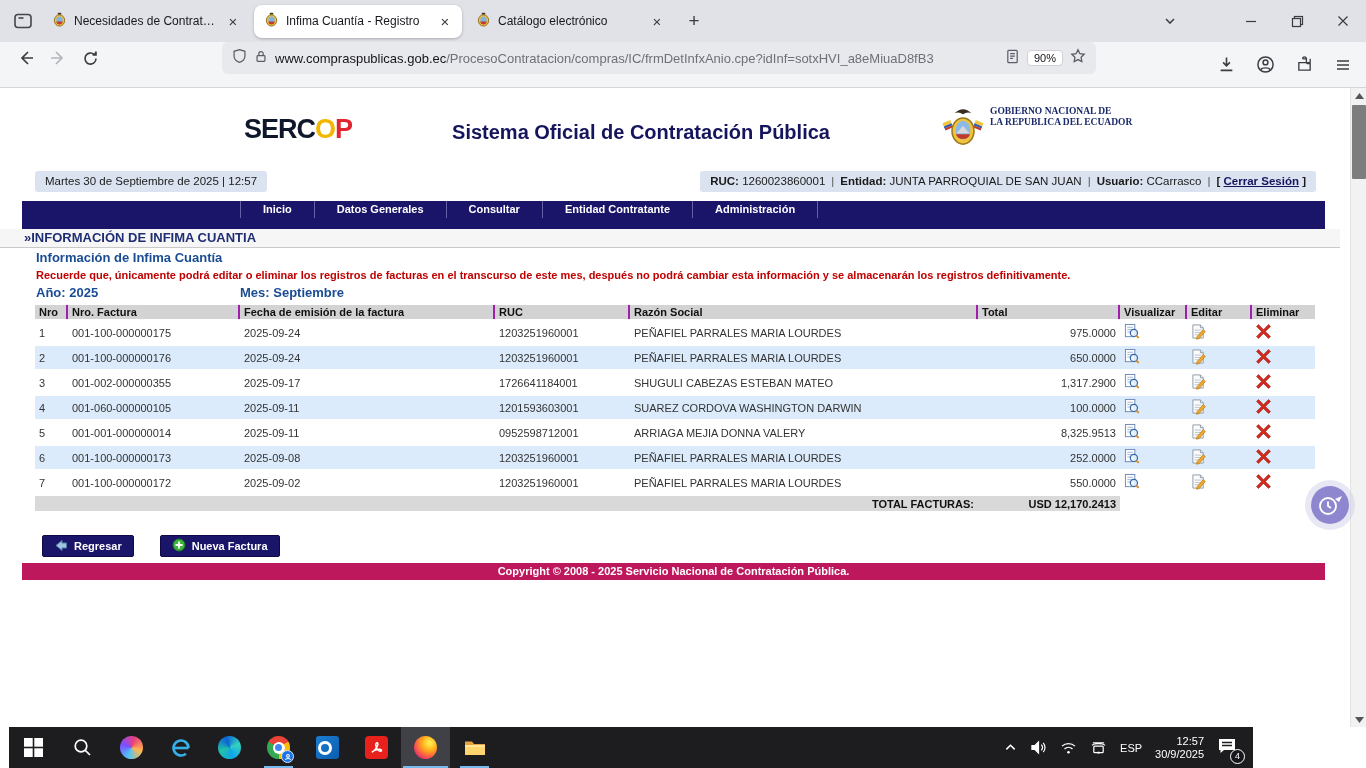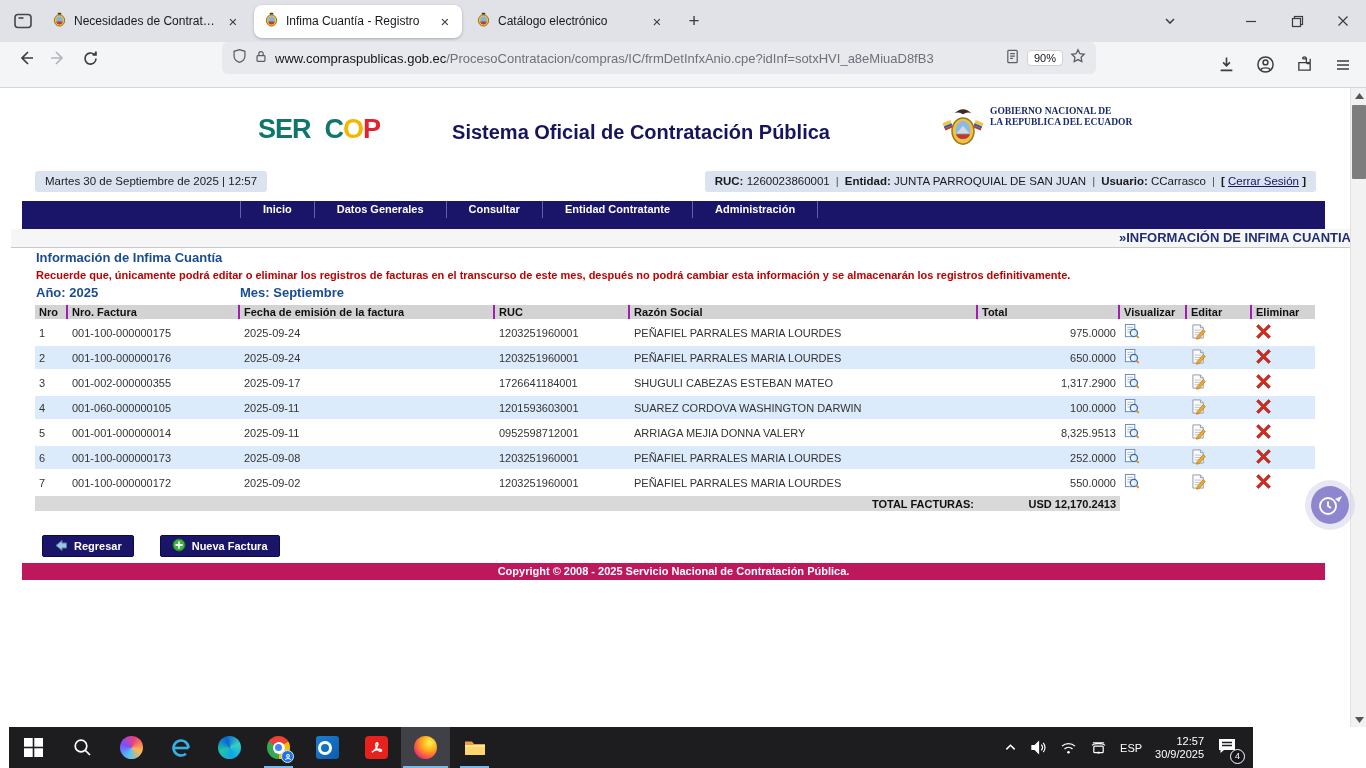--- a/index.html
+++ b/index.html
@@ -29,38 +29,38 @@
   .url-path { color:#6f6f7a; }
   .zoomchip { background:#fff; border:1px solid #d0d0d6; border-radius:4px; font-size:11px; padding:1px 6px; color:#15141a; }
   .tool-right { display:flex; align-items:center; gap:13px; margin-left:auto; color:#3c3c43; }
   .ticon { width:26px; height:26px; display:flex; align-items:center; justify-content:center; }
 
   
   .viewport { position:relative; width:1366px; height:639px; background:#fff; }
   .site { position:absolute; inset:0; font-size:11px; color:#333; }
 
   .sercop { position:absolute; left:244px; top:26px; font-size:27px; font-weight:bold; letter-spacing:-1px; }
-  .lg-ser,.lg-c { color:#0f766e;margin-left:14px; } .lg-o { color:#f3b700; } .lg-p { color:#e02430; }
+  .lg-ser,.lg-c { color:#0f172a; } .lg-o { color:#f3b700; } .lg-p { color:#e02430; }
   .s-title { position:absolute; left:420px; top:33px; width:442px; text-align:center; font-size:20px; font-weight:bold; color:#15155e; }
   .gov { position:absolute; left:942px; top:18px; display:flex; align-items:flex-start; gap:6px; }
   .gov-text { font-family:"Liberation Serif", serif; font-weight:bold; font-size:9.5px; color:#1b2a6b; line-height:11px; }
 
   .chip { position:absolute; top:83px; height:21px; line-height:21px; background:#dbe3f0; border-radius:3px; padding:0 10px; font-size:11.5px; color:#1a1a1a; white-space:nowrap; }
   .date-chip { left:35px; }
   .session-chip { right:50px; }
   .session-chip b { font-weight:bold; }
   .session-chip .sep { margin:0 6px; color:#555; }
-  .logout { font-weight:normal; color:#15155e; text-decoration:underline; cursor:pointer; }
+  .logout { font-weight:bold; color:#15155e; text-decoration:underline; cursor:pointer; }
 
   .mainnav { position:absolute; left:22px; top:113px; width:1303px; height:33px; background:#1b156a; border-bottom:2px solid #d9c863; }
   .mainnav ul { display:flex; margin-left:218px; height:17px; }
   .mainnav li { list-style:none; padding:0 22px; border-left:1px solid #6660a8; font-weight:bold; font-size:11px; color:#fff; line-height:17px; cursor:pointer; }
   .mainnav li:last-child { border-right:1px solid #6660a8; }
 
-  .crumb { position:absolute; left:11px; top:141px; width:1340px; height:19px; line-height:18px; background:#f6f6f6; border-bottom:1px solid #c9c9c9; padding-left:24px; font-size:13px; font-weight:bold; color:#1f2e73;text-align:right; }
+  .crumb { position:absolute; left:0; top:141px; width:1340px; height:19px; line-height:18px; background:#f6f6f6; border-bottom:1px solid #c9c9c9; padding-left:24px; font-size:13px; font-weight:bold; color:#1f2e73; }
   .subtitle { position:absolute; left:36px; top:162px; font-size:13px; font-weight:bold; color:#1a4c94; }
   .warning { position:absolute; left:36px; top:181px; width:1280px; font-size:11px; font-weight:bold; color:#c00000; white-space:nowrap; }
   .ymrow { position:absolute; left:36px; top:197px; font-size:13px; font-weight:bold; color:#1a4c94; width:600px; }
   .ym-month { position:absolute; left:204px; top:0; }
 
   table.inv { position:absolute; left:35px; top:215px; width:1280px; border-collapse:separate; border-spacing:0 2px; font-size:11px; color:#333; table-layout:fixed; }
   table.inv th { background:#d3d3d3; font-weight:bold; text-align:left; padding:1px 4px; height:14px; color:#111; border-right:2px solid #a21caf; overflow:hidden; white-space:nowrap; }
   table.inv th:last-child { border-right:none; }
   table.inv td { padding:2px 4px; height:21px; background:#fff; overflow:hidden; white-space:nowrap; }
   table.inv tr.alt td { background:#dcebfb; }

